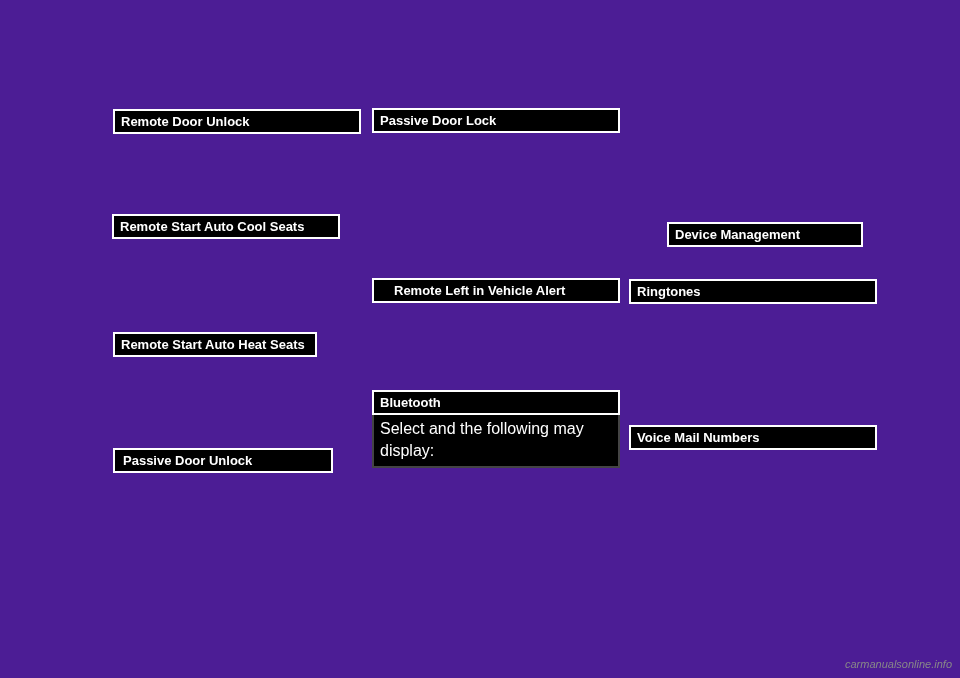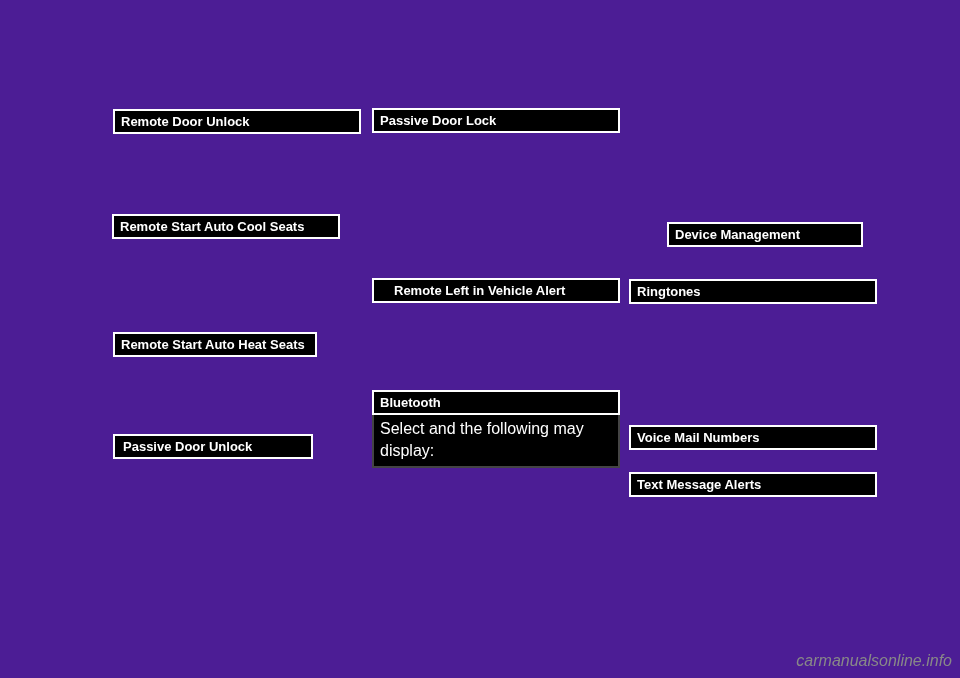--- a/index.html
+++ b/index.html
@@ -40,35 +40,34 @@
       color: #fff;
       font-size: 16px;
       line-height: 1.4;
     }
 
     .watermark {
       position: absolute;
       bottom: 8px;
       right: 8px;
       color: #888;
-      font-size: 16px;
+      font-size: 11px;
       font-style: italic;
     }
   </style>
 </head>
 <body>
 
 <div class="page-content">
 <div class="label-box" style="top: 109px; left: 113px; width: 248px; min-height: 22px;">Remote Door Unlock</div>
     <div class="label-box" style="top: 108px; left: 372px; width: 248px; min-height: 22px;">Passive Door Lock</div>
     <div class="label-box" style="top: 214px; left: 112px; width: 228px; min-height: 22px;">Remote Start Auto Cool Seats</div>
     <div class="label-box" style="top: 222px; left: 667px; width: 196px; min-height: 22px;">Device Management</div>
     <div class="label-box" style="top: 278px; left: 372px; width: 248px; min-height: 22px; padding-left: 20px;">Remote Left in Vehicle Alert</div>
     <div class="label-box" style="top: 279px; left: 629px; width: 248px; min-height: 22px;">Ringtones</div>
     <div class="label-box" style="top: 332px; left: 113px; width: 204px; min-height: 22px;">Remote Start Auto Heat Seats</div>
     <div class="label-box" style="top: 390px; left: 372px; width: 248px; min-height: 22px;">Bluetooth</div>
     <div class="label-box" style="top: 379px; left: 629px; width: 248px; min-height: 22px; margin-top: 46px;">Voice Mail Numbers</div>
-    <div class="label-box" style="top: 434px; left: 113px; width: 200px; min-height: 22px; padding-left: 8px;">Passive Door Unlock</div>
-    <div class="label-box" style="top: 472px; left: 629px; width: 248px; min-height: 22px;">Text Message Alerts</div>
+    <div class="label-box" style="top: 448px; left: 113px; width: 220px; min-height: 22px; padding-left: 8px;">Passive Door Unlock</div>
     <div class="body-text" style="top: 415px; left: 372px; width: 248px; padding: 3px 6px; border-left: 2px solid rgb(68, 68, 68); border-right: 2px solid rgb(68, 68, 68); border-bottom: 2px solid rgb(68, 68, 68); background: rgb(0, 0, 0); white-space: pre-wrap;">Select and the following may
 display:</div>
     <div class="watermark">carmanualsonline.info</div>
   </div>
 
 </body></html>

